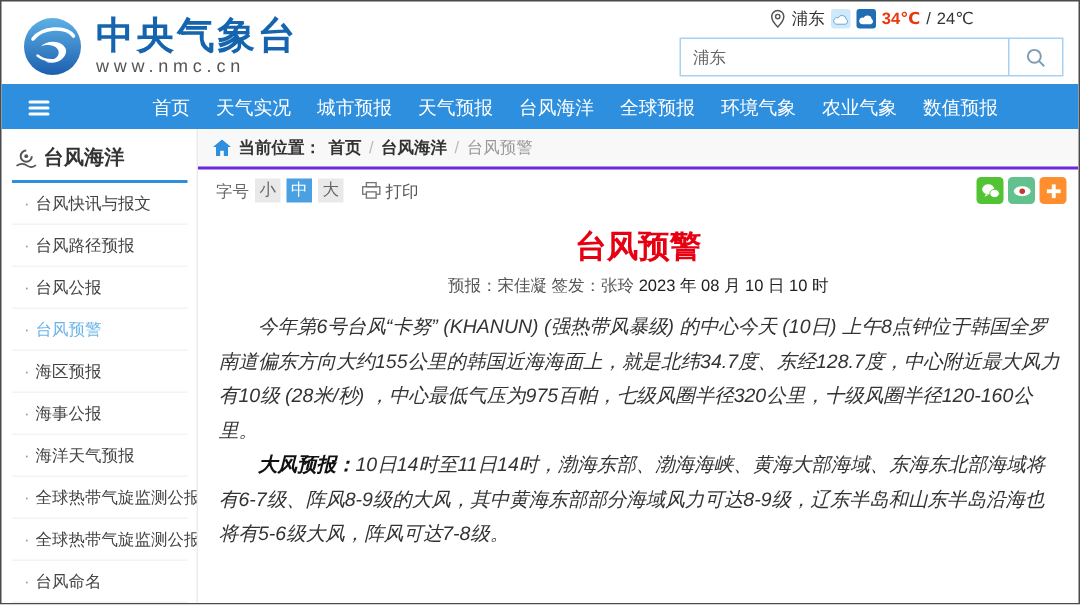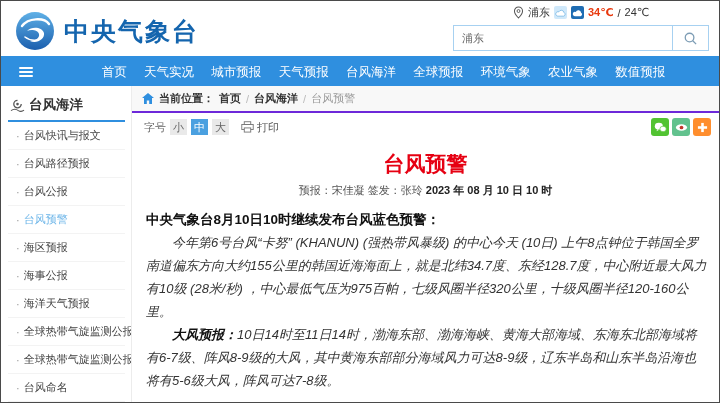--- a/index.html
+++ b/index.html
@@ -62,21 +62,21 @@
   .print{display:flex;align-items:center;gap:3px;margin-left:8px;cursor:pointer;color:#555;}
   .share{margin-left:auto;display:flex;gap:3px;}
   .share .s{width:18px;height:18px;border-radius:3px;display:flex;align-items:center;
         justify-content:center;cursor:pointer;}
   .s.wechat{background:#52c332;}
   .s.eye{background:#62c28e;}
   .s.plus{background:#ff8e2e;}
 
   .article-title{font-size:21px;font-weight:bold;color:#e60012;text-align:center;margin:9px 0 5px;}
   .meta{text-align:center;font-size:11px;color:#555;}
-  .meta .strong{color:#222;font-weight:bold;}
+  .meta .strong{color:#222;font-weight:normal;}
   article{padding:8px 10px 0 14px;font-size:13px;color:#333;line-height:23px;}
   .headline{font-weight:bold;font-size:13.5px;margin:2px 0 0;color:#111;}
   p.body-p{margin:0;text-indent:2em;font-style:italic;}
   .lead{font-weight:bold;color:#111;}
 </style>
 </head>
 <body>
 
 <div class="page">
 
@@ -89,20 +89,21 @@
               <stop offset="1" stop-color="#1b5fae"></stop>
           </linearGradient>
         </defs>
         <circle cx="20" cy="20" r="19" fill="url(#lg)"></circle>
         <path d="M7 15 C13 7, 29 6, 34 13" stroke="#fff" fill="none" stroke-width="2.4" stroke-linecap="round"></path>
         <path d="M12 20 C17 15, 27 16, 29 22 C30 28, 22 33, 15 30 C20 30, 25 27, 24 23 C23 19, 16 18, 12 20 Z" fill="#fff"></path>
         <path d="M10 26 q5 4 12 3" stroke="#fff" fill="none" stroke-width="1.6" stroke-linecap="round"></path>
       </svg>
       <div class="logo-text">
         <div class="site-name">中央气象台</div>
+        <div class="site-url">www.nmc.cn</div>
       </div>
     </div>
 
     <div class="header-right">
       <div class="weather-strip">
         <svg width="11" height="13" viewBox="0 0 12 14">
           <path d="M6 1 a4.4 4.4 0 0 1 4.4 4.4 C10.4 8.6 6 13 6 13 S1.6 8.6 1.6 5.4 A4.4 4.4 0 0 1 6 1 Z" fill="none" stroke="#555" stroke-width="1.1"></path>
           <circle cx="6" cy="5.4" r="1.6" fill="none" stroke="#555" stroke-width="1"></circle>
         </svg>
         <span>浦东</span>
@@ -259,20 +260,19 @@
 
       <h1 class="article-title">台风预警</h1>
 
       <div class="meta">
         <span>预报：</span><span>宋佳凝</span>
         <span>签发：</span><span>张玲</span>
         <span class="strong">2023 年 08 月 10 日 10 时</span>
       </div>
 
       <article>
-        <p class="headline">中央气象台8月10日10时继续发布台风蓝色预警：</p>
         <p class="body-p"><span class="lead"></span><span>今年第6号台风“卡努” (KHANUN) (强热带风暴级) 的中心今天 (10日) 上午8点钟位于韩国全罗南道偏东方向大约155公里的韩国近海海面上，就是北纬34.7度、东经128.7度，中心附近最大风力有10级 (28米/秒) ，中心最低气压为975百帕，七级风圈半径320公里，十级风圈半径120-160公里。</span></p>
         <p class="body-p"><span class="lead">大风预报：</span><span>10日14时至11日14时，渤海东部、渤海海峡、黄海大部海域、东海东北部海域将有6-7级、阵风8-9级的大风，其中黄海东部部分海域风力可达8-9级，辽东半岛和山东半岛沿海也将有5-6级大风，阵风可达7-8级。</span></p>
 
       </article>
     </main>
   </div>
 </div>
 
 </body></html>

